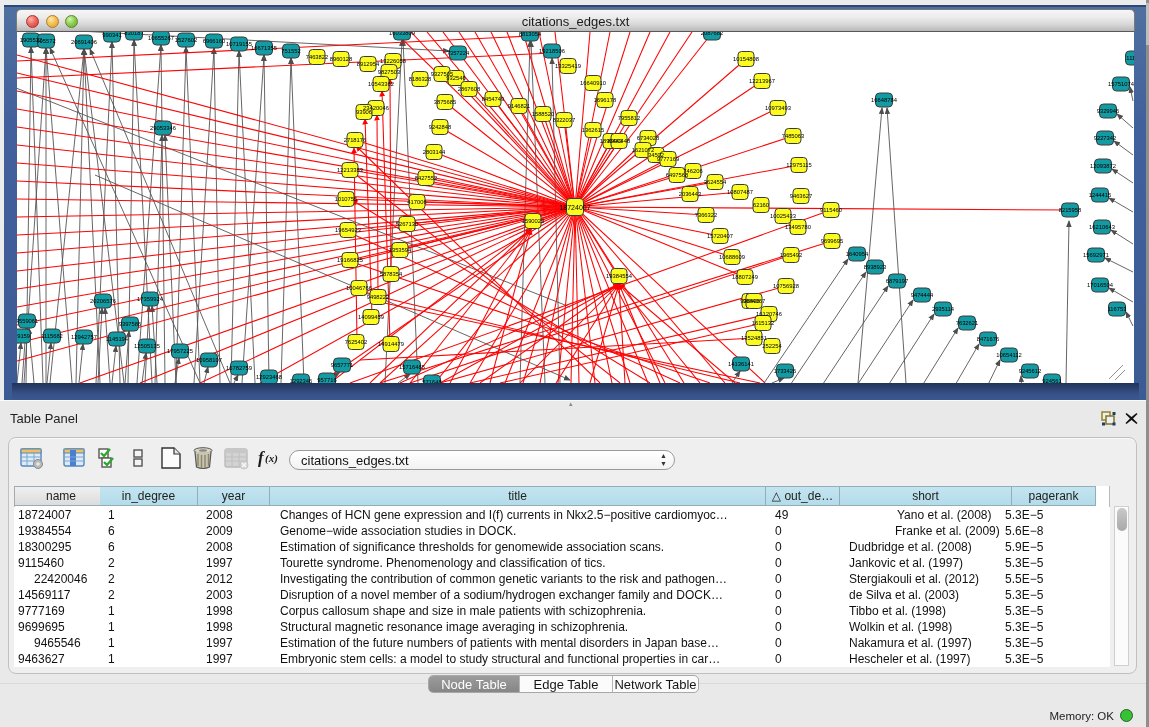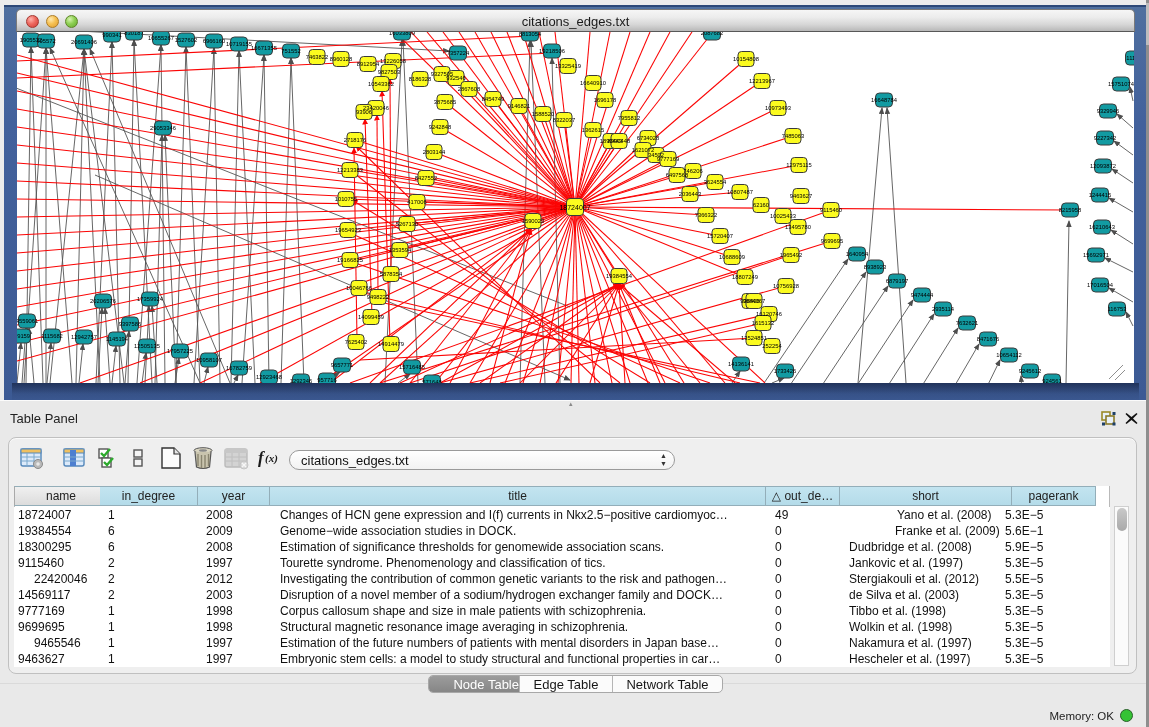--- a/index.html
+++ b/index.html
@@ -30,22 +30,22 @@
  border:1px solid #93aeb9;border-left:none;text-align:center;line-height:19px;}
 .hc.first{background:linear-gradient(180deg,#f0f0f0,#dcdcdc);border-left:1px solid #a9a9a9;}
 .trow{position:absolute;left:14px;width:1096px;height:16px;font-size:12px;color:#111;background:#fff;}
 .trow span{position:absolute;top:1px;white-space:nowrap;}
 #tablebg{position:absolute;left:14px;top:86px;width:1096px;height:180px;background:#fff;border:1px solid #b9b9b9;border-top:none;}
 #vsb{position:absolute;left:1114px;top:106px;width:15px;height:160px;background:#fbfbfb;border:1px solid #cfcfcf;}
 #vsbthumb{position:absolute;left:1117px;top:108px;width:10px;height:23px;background:linear-gradient(180deg,#c9c9c9,#a9a9a9);border-radius:5px;}
 #tabs{position:absolute;left:428px;top:275px;height:18px;border:1px solid #a8a8a8;border-radius:5px;
  background:#fbfbfb;font-size:13px;color:#161616;display:flex;overflow:hidden;}
 #tabs .seg{line-height:17px;text-align:center;}
-#tabs .seg.s1{width:90px}#tabs .seg.s2{width:93px}#tabs .seg.s3{width:110px}
-#tabs .sel{background:linear-gradient(180deg,#9c9c9c,#868686);color:#fff;text-align:right;}
+#tabs .seg.s1{width:90px}#tabs .seg.s2{width:93px}#tabs .seg.s3{width:86px}
+#tabs .sel{background:linear-gradient(180deg,#9c9c9c,#868686);color:#fff;}
 #tabs .seg+.seg{border-left:1px solid #b5b5b5;}
 #mem{position:absolute;right:32px;top:310px;font-size:11.5px;color:#222;}
 #memdot{position:absolute;left:1120px;top:309px;width:13px;height:13px;border-radius:50%;
  background:#35c335;border:1.5px solid #2a5f2a;}
 #grip{position:absolute;left:569px;top:1px;width:12px;height:5px;color:#8a8a8a;font-size:7px;line-height:5px;}
 </style></head><body>
 <div id="desk">
  <div id="wshadow"></div>
  <div id="win">
   <div id="tbar">
@@ -641,21 +641,21 @@
       <span style="left:883px">Yano et al. (2008)</span>
       <span style="left:991px">5.3E−5</span>
     </div>
     <div class="trow" style="top:123px">
       <span style="left:4px">19384554</span>
       <span style="left:94px">6</span>
       <span style="left:192px">2009</span>
       <span style="left:266px">Genome−wide association studies in DOCK.</span>
       <span style="left:761px">0</span>
       <span style="left:881px">Franke et al. (2009)</span>
-      <span style="left:991px">5.6E−1</span>
+      <span style="left:991px">5.6E−8</span>
     </div>
     <div class="trow" style="top:139px">
       <span style="left:4px">18300295</span>
       <span style="left:94px">6</span>
       <span style="left:192px">2008</span>
       <span style="left:266px">Estimation of significance thresholds for genomewide association scans.</span>
       <span style="left:761px">0</span>
       <span style="left:835px">Dudbridge et al. (2008)</span>
       <span style="left:991px">5.9E−5</span>
     </div>

